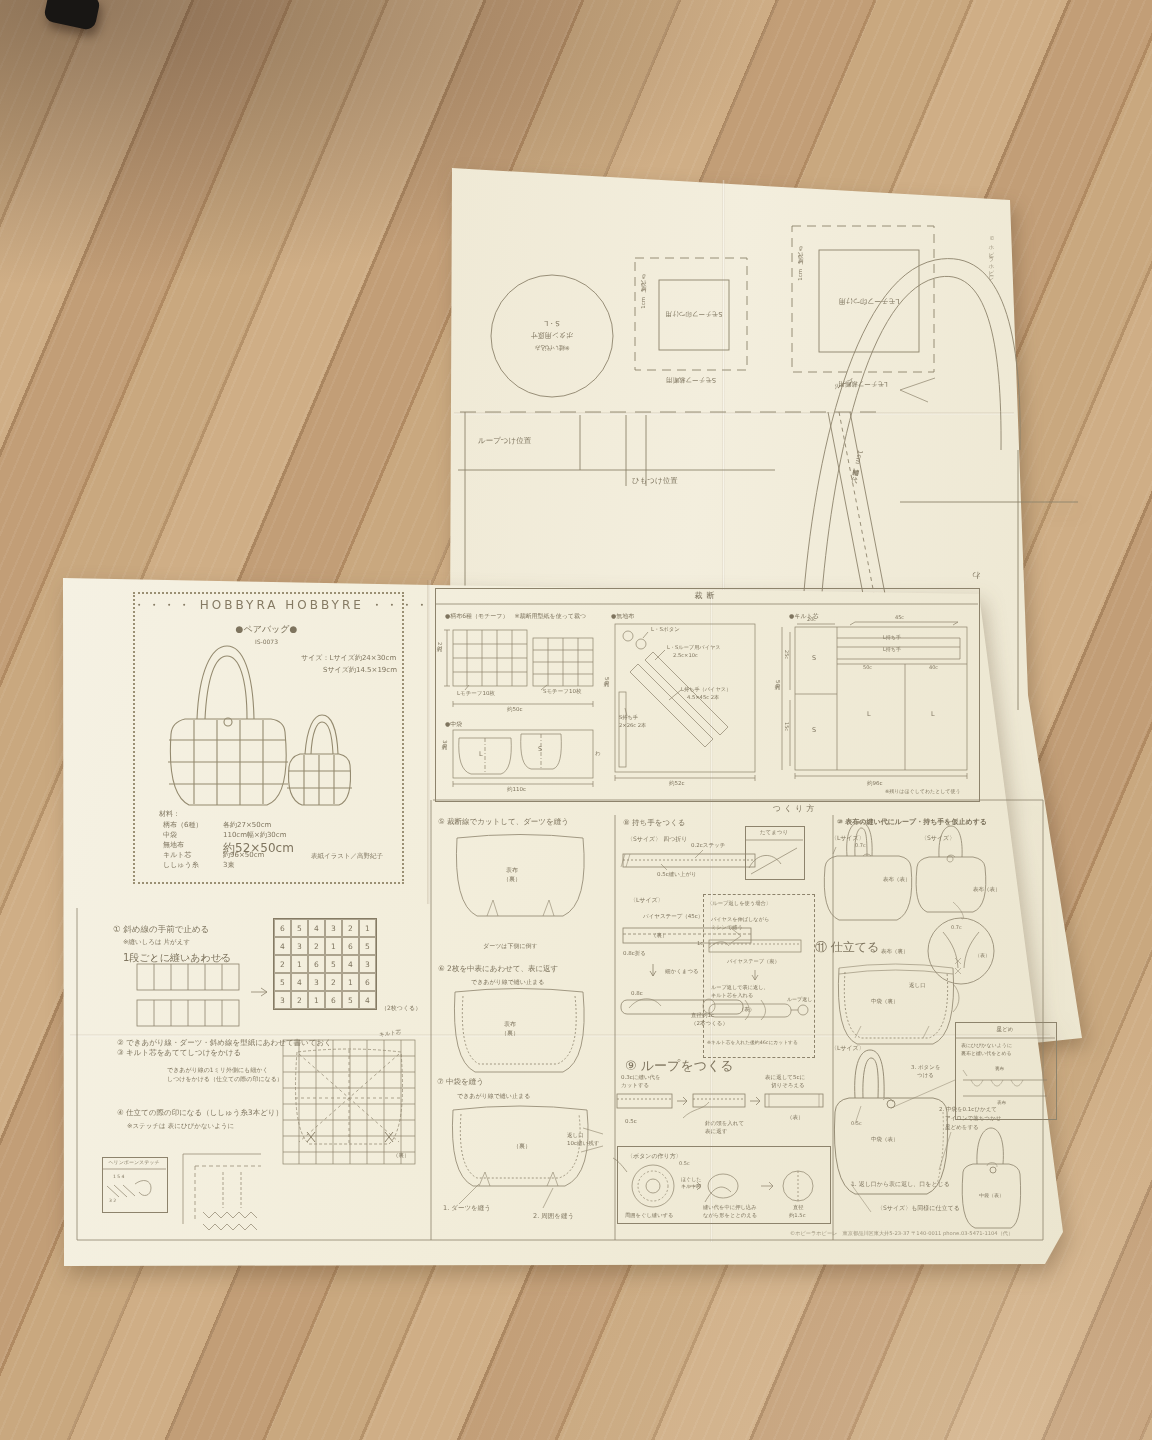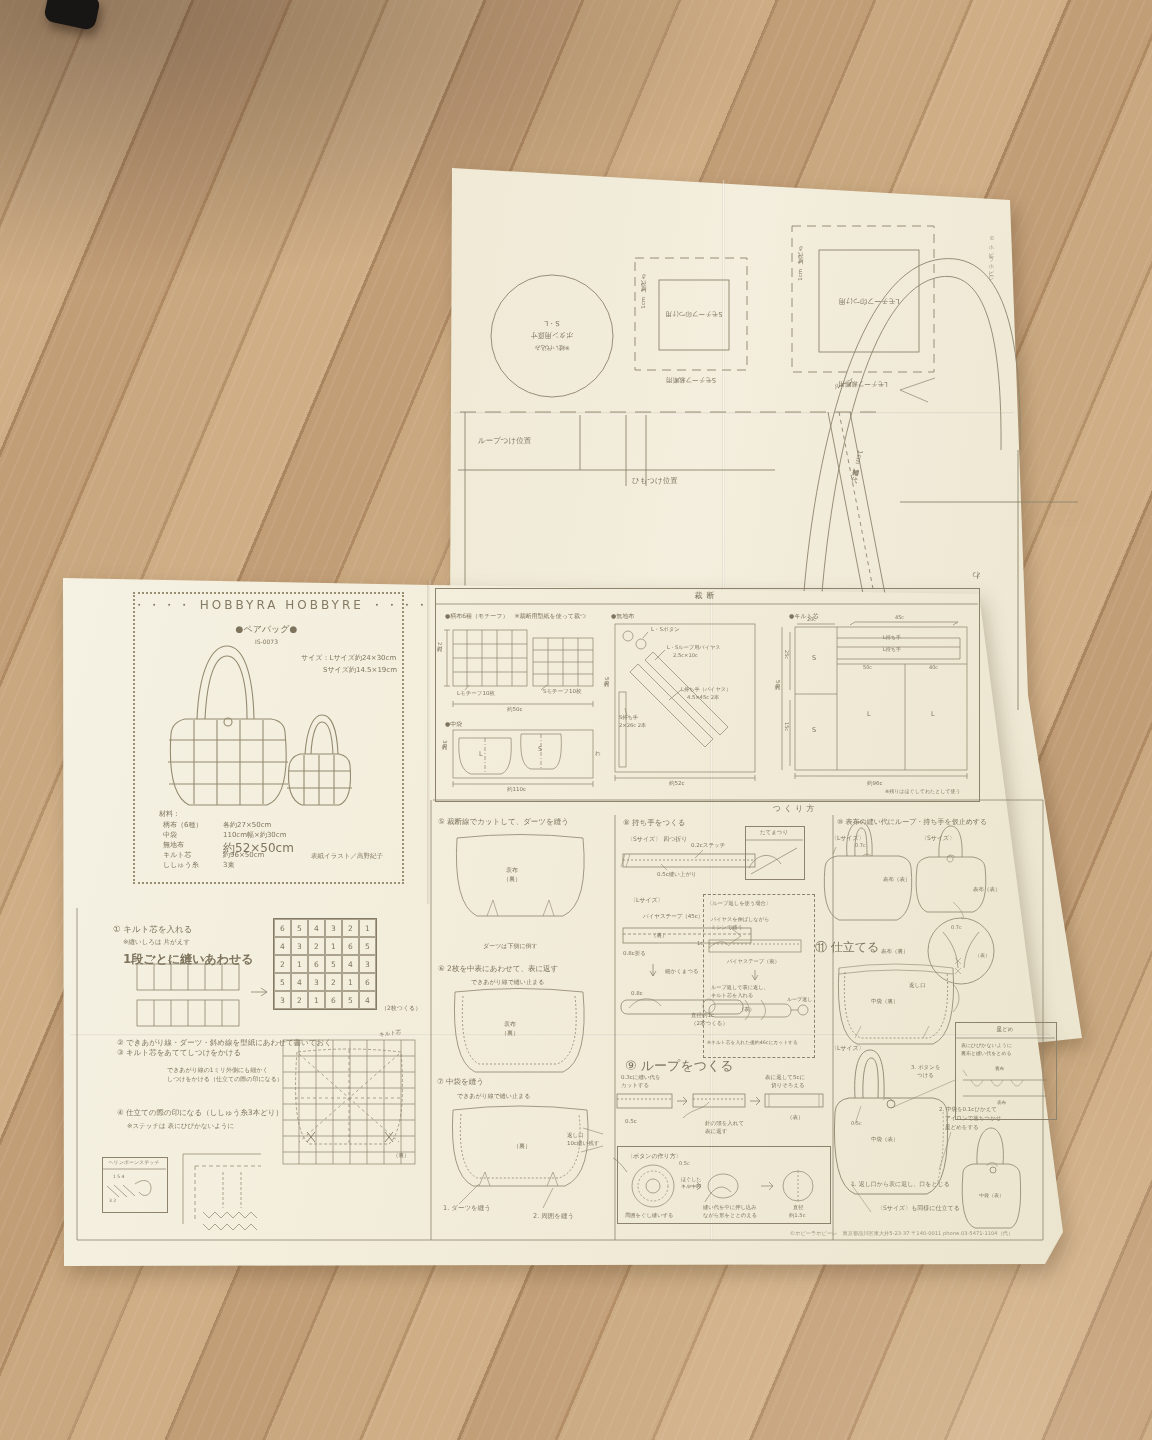--- a/index.html
+++ b/index.html
@@ -353,23 +353,23 @@
   <i class="lb" style="left:808px;top:92px;font-size:5px;">50c</i>
   <i class="lb" style="left:874px;top:92px;font-size:5px;">40c</i>
   <i class="lb" style="left:812px;top:138px;font-size:6.5px;">L</i>
   <i class="lb" style="left:876px;top:138px;font-size:6.5px;">L</i>
   <i class="lb vrl" style="left:719px;top:108px;font-size:5.5px;">約50c</i>
   <i class="lb" style="left:812px;top:208px;font-size:5.5px;">約96c</i>
   <i class="lb" style="left:830px;top:216px;font-size:5px;">※残りはほぐしてわたとして使う</i>
 
   <i class="lb c" style="left:500px;top:232px;width:480px;font-size:8px;letter-spacing:3px;">つくり方</i>
 
-  <i class="lb" style="left:58px;top:352px;font-size:8.5px;">① キルト芯を入れる</i>
+  <i class="lb" style="left:58px;top:352px;font-size:8.5px;">① 斜め線の手前で止める</i>
   <i class="lb" style="left:68px;top:366px;font-size:6.5px;">※縫いしろは 片がえす</i>
-  <i class="lb" style="left:68px;top:380px;font-size:12px;font-weight:bold;">1段ごとに縫いあわせる</i>
+  <i class="lb" style="left:68px;top:380px;font-size:10px;">1段ごとに縫いあわせる</i>
   <div id="num-grid">
       <i class="ngc">6</i>
       <i class="ngc">5</i>
       <i class="ngc">4</i>
       <i class="ngc">3</i>
       <i class="ngc">2</i>
       <i class="ngc">1</i>
       <i class="ngc">4</i>
       <i class="ngc">3</i>
       <i class="ngc">2</i>
@@ -463,21 +463,21 @@
   <i class="lb" style="left:572px;top:580px;font-size:6px;">〈ボタンの作り方〉</i>
   <i class="lb" style="left:624px;top:588px;font-size:5px;">0.5c</i>
   <i class="lb" style="left:626px;top:604px;font-size:5px;">ほぐした</i>
   <i class="lb" style="left:626px;top:611px;font-size:5px;">キルト芯</i>
   <i class="lb" style="left:570px;top:640px;font-size:5.3px;">周囲をぐし縫いする</i>
   <i class="lb" style="left:648px;top:632px;font-size:5.3px;">縫い代を中に押し込み</i>
   <i class="lb" style="left:648px;top:640px;font-size:5.3px;">ながら形をととのえる</i>
   <i class="lb" style="left:738px;top:632px;font-size:5.3px;">直径</i>
   <i class="lb" style="left:734px;top:640px;font-size:5.3px;">約1.5c</i>
 
-  <i class="lb" style="left:782px;top:246px;font-size:7px;">⑩ 表布の縫い代にループ・持ち手を仮止めする</i>
+  <i class="lb" style="left:782px;top:246px;font-size:7px;font-weight:bold;">⑩ 表布の縫い代にループ・持ち手を仮止めする</i>
   <i class="lb" style="left:776px;top:262px;font-size:6px;">〈Lサイズ〉</i>
   <i class="lb" style="left:800px;top:270px;font-size:5px;">0.7c</i>
   <i class="lb" style="left:828px;top:304px;font-size:5.5px;">表布（表）</i>
   <i class="lb" style="left:866px;top:262px;font-size:6px;">〈Sサイズ〉</i>
   <i class="lb" style="left:918px;top:314px;font-size:5.5px;">表布（表）</i>
   <i class="lb" style="left:896px;top:352px;font-size:5px;">0.7c</i>
   <i class="lb" style="left:920px;top:380px;font-size:5px;">（表）</i>
   <i class="lb" style="left:744px;top:368px;font-size:12px;padding-left:16px;">⑪ 仕立てる</i>
   <i class="lb" style="left:826px;top:376px;font-size:5.5px;">表布（裏）</i>
   <i class="lb" style="left:816px;top:426px;font-size:5.5px;">中袋（裏）</i>

